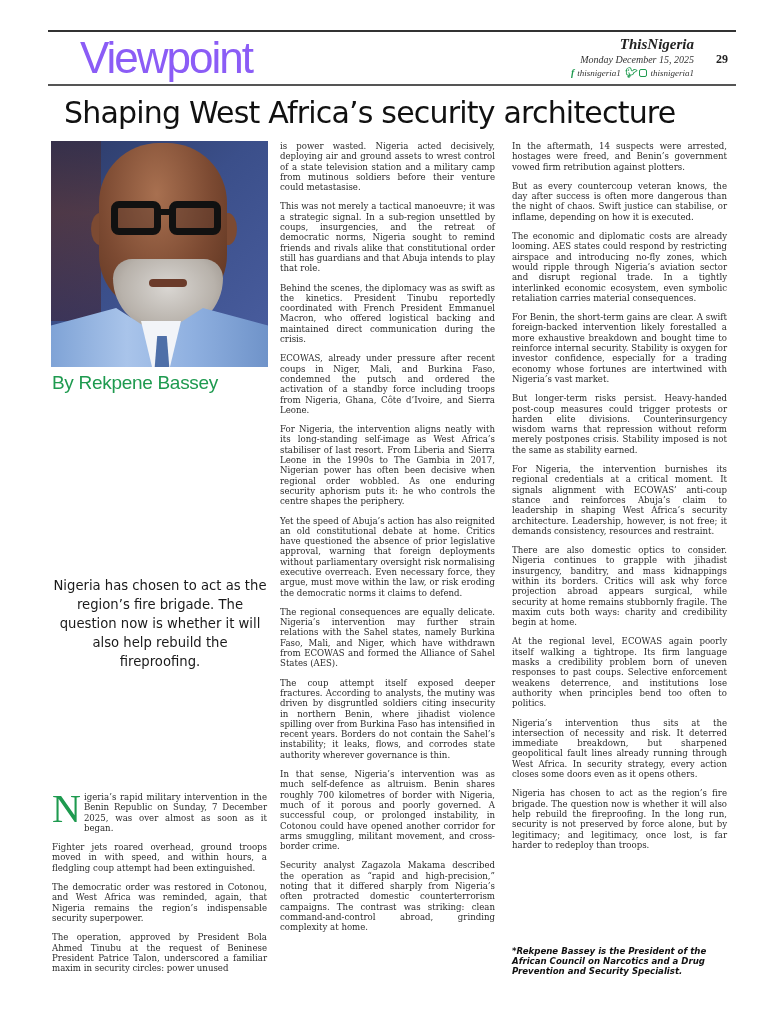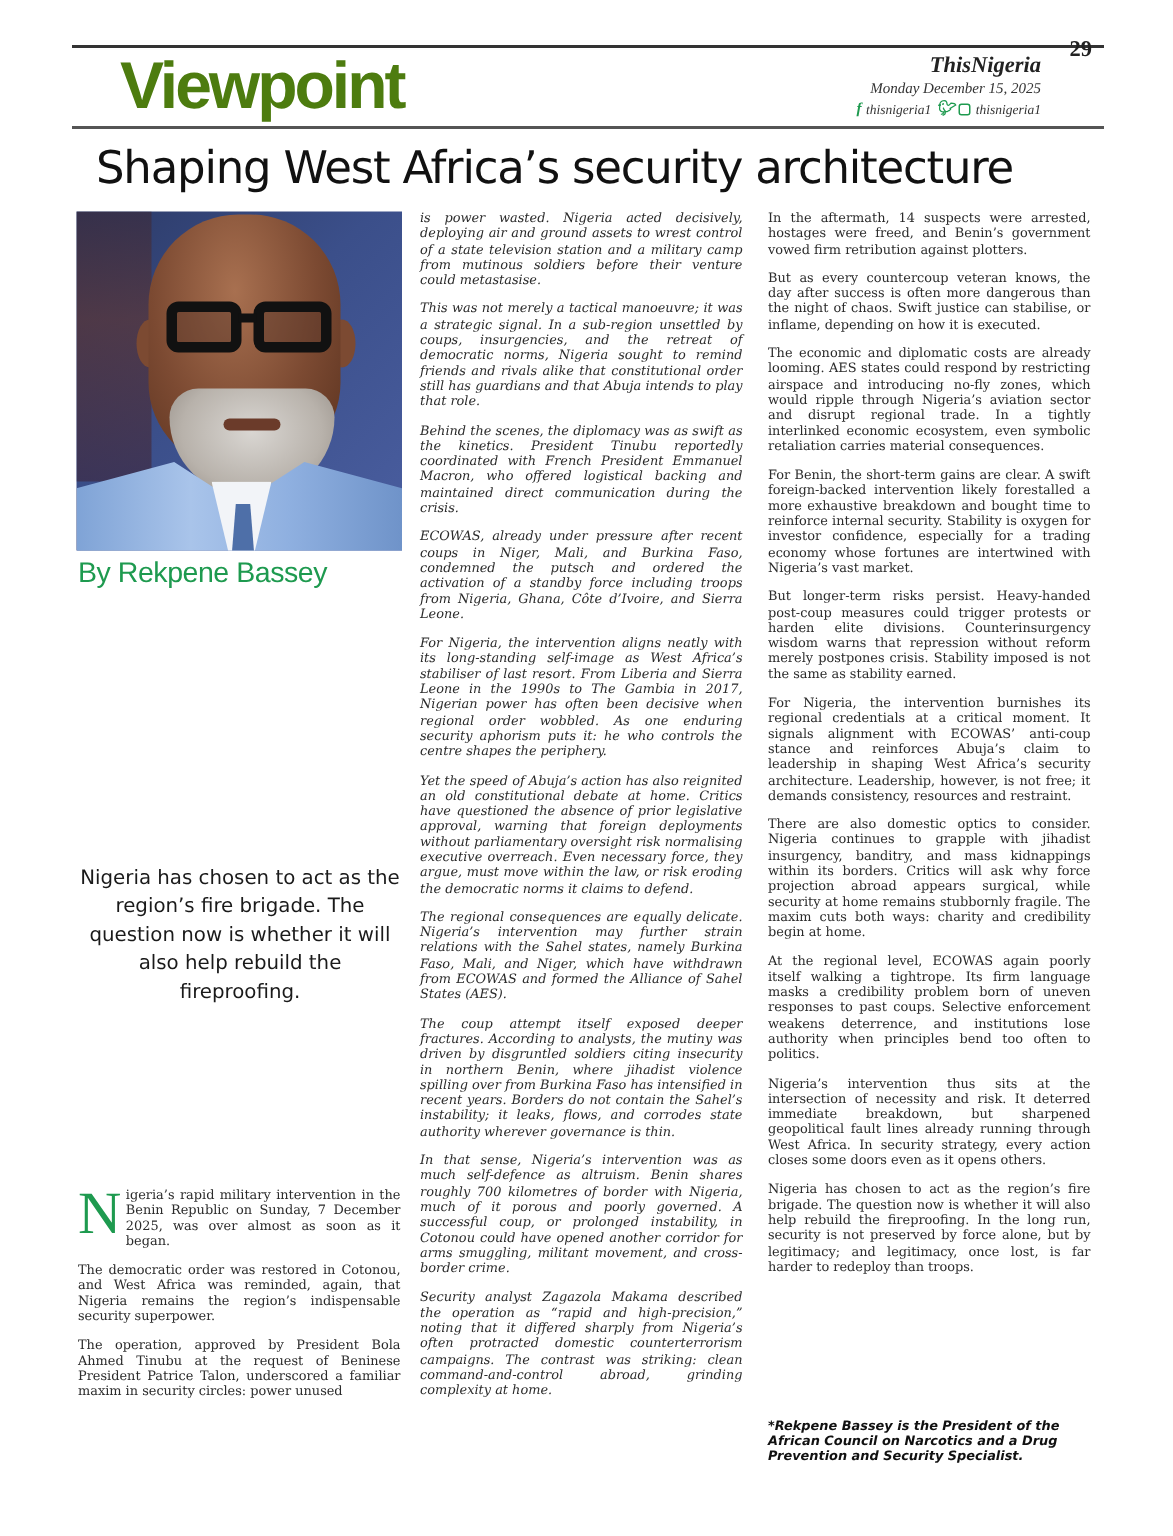--- a/index.html
+++ b/index.html
@@ -2,29 +2,29 @@
 <html><head>
   <meta charset="utf-8">
   <style>
     * { box-sizing: border-box; margin: 0; padding: 0; }
     html, body { width: 782px; height: 1024px; background: #ffffff; overflow: hidden; }
     body { position: relative; font-family: "DejaVu Serif", serif; color: #2a2a2a; }
 
     .top-rule { position: absolute; left: 48px; top: 30px; width: 688px; height: 2px; background: #333; }
     .mid-rule { position: absolute; left: 48px; top: 84px; width: 688px; height: 2px; background: #555; }
 
-    .section-title { position: absolute; left: 80px; top: 32px; font-family: "Liberation Sans", sans-serif; font-weight: 700; font-size: 44px; letter-spacing: -2px; color: #4d7c0f; line-height: 52px; }
+    .section-title { position: absolute; left: 80px; top: 32px; font-family: "Liberation Sans", sans-serif; font-weight: 400; font-size: 44px; letter-spacing: -2px; color: #8b5cf6; line-height: 52px; }
 
     .masthead { position: absolute; right: 88px; top: 36px; text-align: right; font-style: italic; }
     .paper-name { font-family: "Liberation Serif", serif; font-weight: 700; font-size: 15px; color: #222; line-height: 17px; }
     .pub-date { font-family: "Liberation Serif", serif; font-size: 10px; color: #333; line-height: 13px; }
     .social { font-family: "Liberation Serif", serif; font-size: 9px; color: #333; line-height: 14px; display: flex; align-items: center; gap: 3px; justify-content: flex-end; }
     .social .ico { color: #1e9a4f; font-weight: 700; font-size: 10px; }
     .social .ig { display: inline-block; width: 8px; height: 8px; border: 1px solid #1e9a4f; border-radius: 2px; }
-    .page-num { position: absolute; right: 54px; top: 25px; font-family: "Liberation Serif", serif; font-weight: 700; font-size: 15px; color: #222; }
+    .page-num { position: absolute; right: 54px; top: 52px; font-family: "Liberation Serif", serif; font-weight: 700; font-size: 12px; color: #222; }
 
     .headline { position: absolute; left: 64px; top: 92px; font-family: "DejaVu Sans", sans-serif; font-size: 30px; font-weight: 400; color: #111; letter-spacing: -0.8px; line-height: 42px; }
 
     .photo { position: absolute; left: 51px; top: 141px; width: 217px; height: 226px; overflow: hidden; background: linear-gradient(135deg, #2c3a66 0%, #3b4f8a 45%, #4a5ea0 100%); }
     .photo .books { position: absolute; left: 0; top: 0; width: 50px; height: 180px; background: linear-gradient(180deg, #3a2c3f 0%, #5a3434 40%, #3c2a44 100%); opacity: 0.7; }
     .photo .head { position: absolute; left: 48px; top: 2px; width: 128px; height: 170px; border-radius: 60px 60px 58px 58px; background: radial-gradient(ellipse at 45% 30%, #a87050 0%, #7c4a32 55%, #5a321f 100%); }
     .photo .ear-l { position: absolute; left: 40px; top: 72px; width: 18px; height: 32px; border-radius: 50%; background: #7c4a32; }
     .photo .ear-r { position: absolute; left: 168px; top: 72px; width: 18px; height: 32px; border-radius: 50%; background: #7c4a32; }
     .photo .glasses-l { position: absolute; left: 60px; top: 60px; width: 50px; height: 34px; border: 7px solid #111; border-radius: 8px; background: rgba(80,50,40,0.4); }
     .photo .glasses-r { position: absolute; left: 118px; top: 60px; width: 52px; height: 34px; border: 7px solid #111; border-radius: 8px; background: rgba(80,50,40,0.4); }
@@ -35,21 +35,21 @@
     .photo .shirt { position: absolute; left: 90px; top: 180px; width: 40px; height: 50px; background: #f2f4f8; clip-path: polygon(0 0, 100% 0, 70% 100%, 30% 100%); }
     .photo .tie { position: absolute; left: 103px; top: 195px; width: 16px; height: 40px; background: #4e6fa8; clip-path: polygon(20% 0, 80% 0, 100% 100%, 0 100%); }
 
     .byline { position: absolute; left: 52px; top: 372px; font-family: "Liberation Sans", sans-serif; font-weight: 400; font-size: 19px; color: #1e9a4f; letter-spacing: -0.3px; }
 
     .pullquote { position: absolute; left: 52px; top: 576px; width: 216px; font-family: "DejaVu Sans", sans-serif; font-size: 13.2px; line-height: 19px; text-align: center; color: #1a1a1a; }
 
     .col { position: absolute; font-family: "DejaVu Serif", serif; font-size: 8.6px; line-height: 10.3px; color: #2b2b2b; text-align: justify; hyphens: auto; }
     .col p { margin-bottom: 9px; }
     .col1 { left: 52px; top: 792px; width: 215px; }
-    .col2 { left: 280px; top: 141px; width: 215px; font-style: italic; }
+    .col2 { left: 280px; top: 141px; width: 215px; }
     .col3 { left: 512px; top: 141px; width: 215px; }
 
     .dropcap { float: left; font-family: "Liberation Serif", serif; font-size: 40px; line-height: 32px; color: #1e9a4f; margin-right: 3px; margin-top: 1px; }
 
     .bio { position: absolute; left: 512px; top: 946px; width: 215px; font-family: "DejaVu Sans", sans-serif; font-style: italic; font-weight: 700; font-size: 8.6px; line-height: 10px; color: #111; }
   </style>
 </head>
 <body>
 
 <div class="top-rule"></div>
@@ -86,20 +86,21 @@
   <div class="shirt"></div>
   <div class="tie"></div>
 </div>
 
 <div class="byline">By Rekpene Bassey</div>
 
 <div class="pullquote">Nigeria has chosen to act as the region’s fire brigade. The question now is whether it will also help rebuild the fireproofing.</div>
 
 <div class="col col1">
   <p><span class="dropcap">N</span><span>igeria’s rapid military intervention in the Benin Republic on Sunday, 7 December 2025, was over almost as soon as it began.</span></p>
+  <p>Fighter jets roared overhead, ground troops moved in with speed, and within hours, a fledgling coup attempt had been extinguished.</p>
   <p>The democratic order was restored in Cotonou, and West Africa was reminded, again, that Nigeria remains the region’s indispensable security superpower.</p>
   <p>The operation, approved by President Bola Ahmed Tinubu at the request of Beninese President Patrice Talon, underscored a familiar maxim in security circles: power unused</p>
 </div>
 
 <div class="col col2">
   <p>is power wasted. Nigeria acted decisively, deploying air and ground assets to wrest control of a state television station and a military camp from mutinous soldiers before their venture could metastasise.</p>
   <p>This was not merely a tactical manoeuvre; it was a strategic signal. In a sub-region unsettled by coups, insurgencies, and the retreat of democratic norms, Nigeria sought to remind friends and rivals alike that constitutional order still has guardians and that Abuja intends to play that role.</p>
   <p>Behind the scenes, the diplomacy was as swift as the kinetics. President Tinubu reportedly coordinated with French President Emmanuel Macron, who offered logistical backing and maintained direct communication during the crisis.</p>
   <p>ECOWAS, already under pressure after recent coups in Niger, Mali, and Burkina Faso, condemned the putsch and ordered the activation of a standby force including troops from Nigeria, Ghana, Côte d’Ivoire, and Sierra Leone.</p>
   <p>For Nigeria, the intervention aligns neatly with its long-standing self-image as West Africa’s stabiliser of last resort. From Liberia and Sierra Leone in the 1990s to The Gambia in 2017, Nigerian power has often been decisive when regional order wobbled. As one enduring security aphorism puts it: he who controls the centre shapes the periphery.</p>

